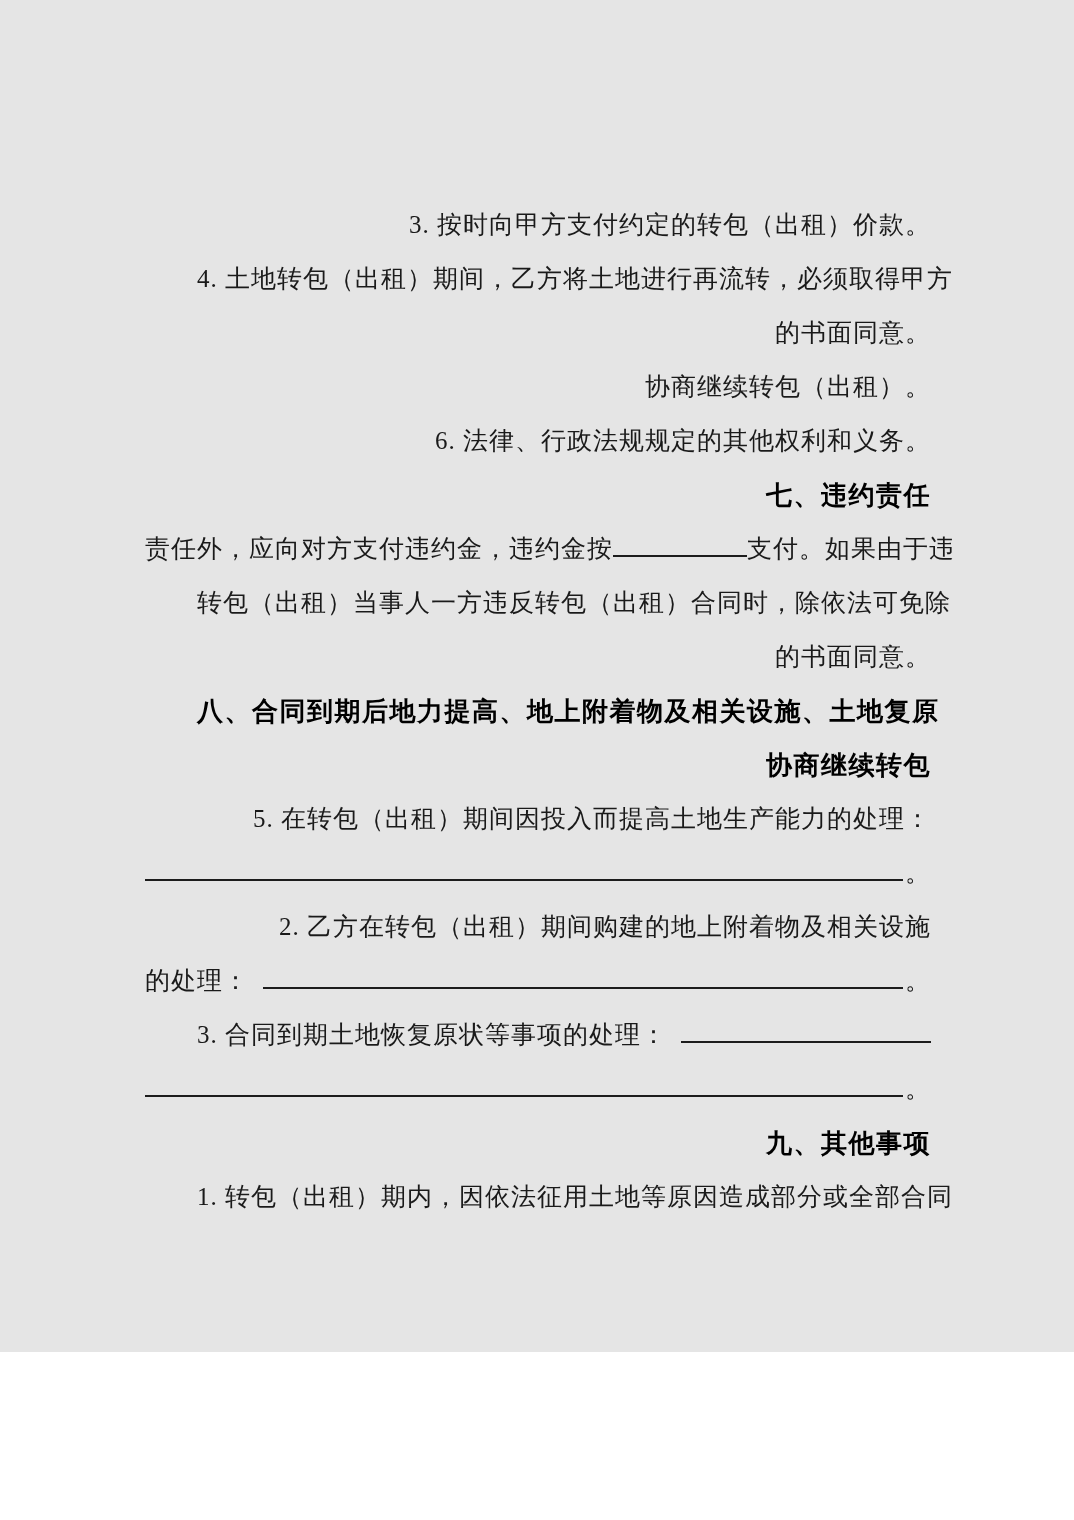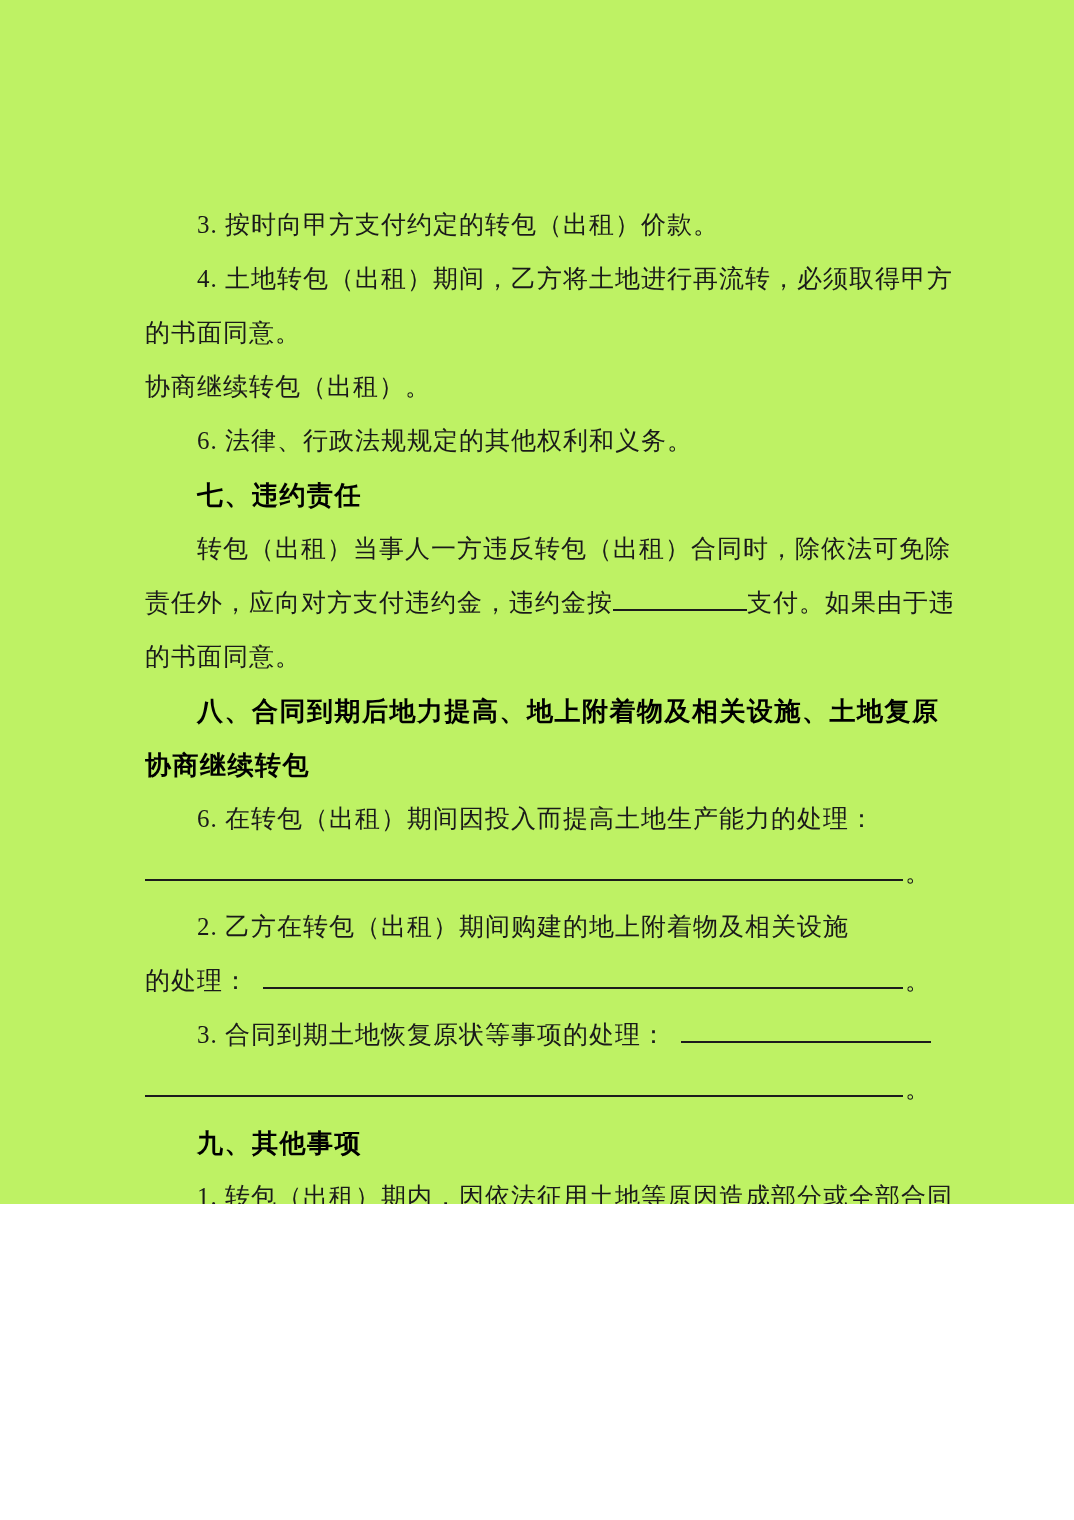--- a/index.html
+++ b/index.html
@@ -3,23 +3,24 @@
 <meta charset="utf-8">
 <style>
   html, body {
     margin: 0;
     padding: 0;
     background: #ffffff;
   }
   .page {
     position: relative;
     width: 1074px;
-    height: 1204px;
-    background: #bef264;
+    height: 1352px;
+    background: #e5e5e5;
     overflow: hidden;
+    text-align: right;
   }
   .content {
     position: absolute;
     top: 198px;
     left: 145px;
     width: 786px;
   }
   .line {
     height: 54px;
     line-height: 54px;
@@ -88,28 +89,28 @@
 
     <div class="line body indent">4. 土地转包（出租）期间，乙方将土地进行再流转，必须取得甲方</div>
     <div class="line body">的书面同意。</div>
 
     <div class="line body">协商继续转包（出租）。</div>
 
     <div class="line body indent">6. 法律、行政法规规定的其他权利和义务。</div>
 
     <div class="line heading indent">七、违约责任</div>
 
+    <div class="line body"><span>责任外，应向对方支付违约金，违约金按</span><span class="blank blank-inline"></span><span>支付。如果由于违</span></div>
     <div class="line body indent">转包（出租）当事人一方违反转包（出租）合同时，除依法可免除</div>
-    <div class="line body"><span>责任外，应向对方支付违约金，违约金按</span><span class="blank blank-inline"></span><span>支付。如果由于违</span></div>
     <div class="line body">的书面同意。</div>
 
     <div class="line heading indent">八、合同到期后地力提高、地上附着物及相关设施、土地复原</div>
     <div class="line heading">协商继续转包</div>
 
-    <div class="line body indent">6. 在转包（出租）期间因投入而提高土地生产能力的处理：</div>
+    <div class="line body indent">5. 在转包（出租）期间因投入而提高土地生产能力的处理：</div>
     <div class="line body flexline">
         <span class="blank fill"></span>
         <span class="term">。</span>
       </div>
 
     <div class="line body indent">2. 乙方在转包（出租）期间购建的地上附着物及相关设施</div>
     <div class="line body flexline">
         <span>的处理：</span>
         <span class="blank fill gap-left"></span>
         <span class="term">。</span>

